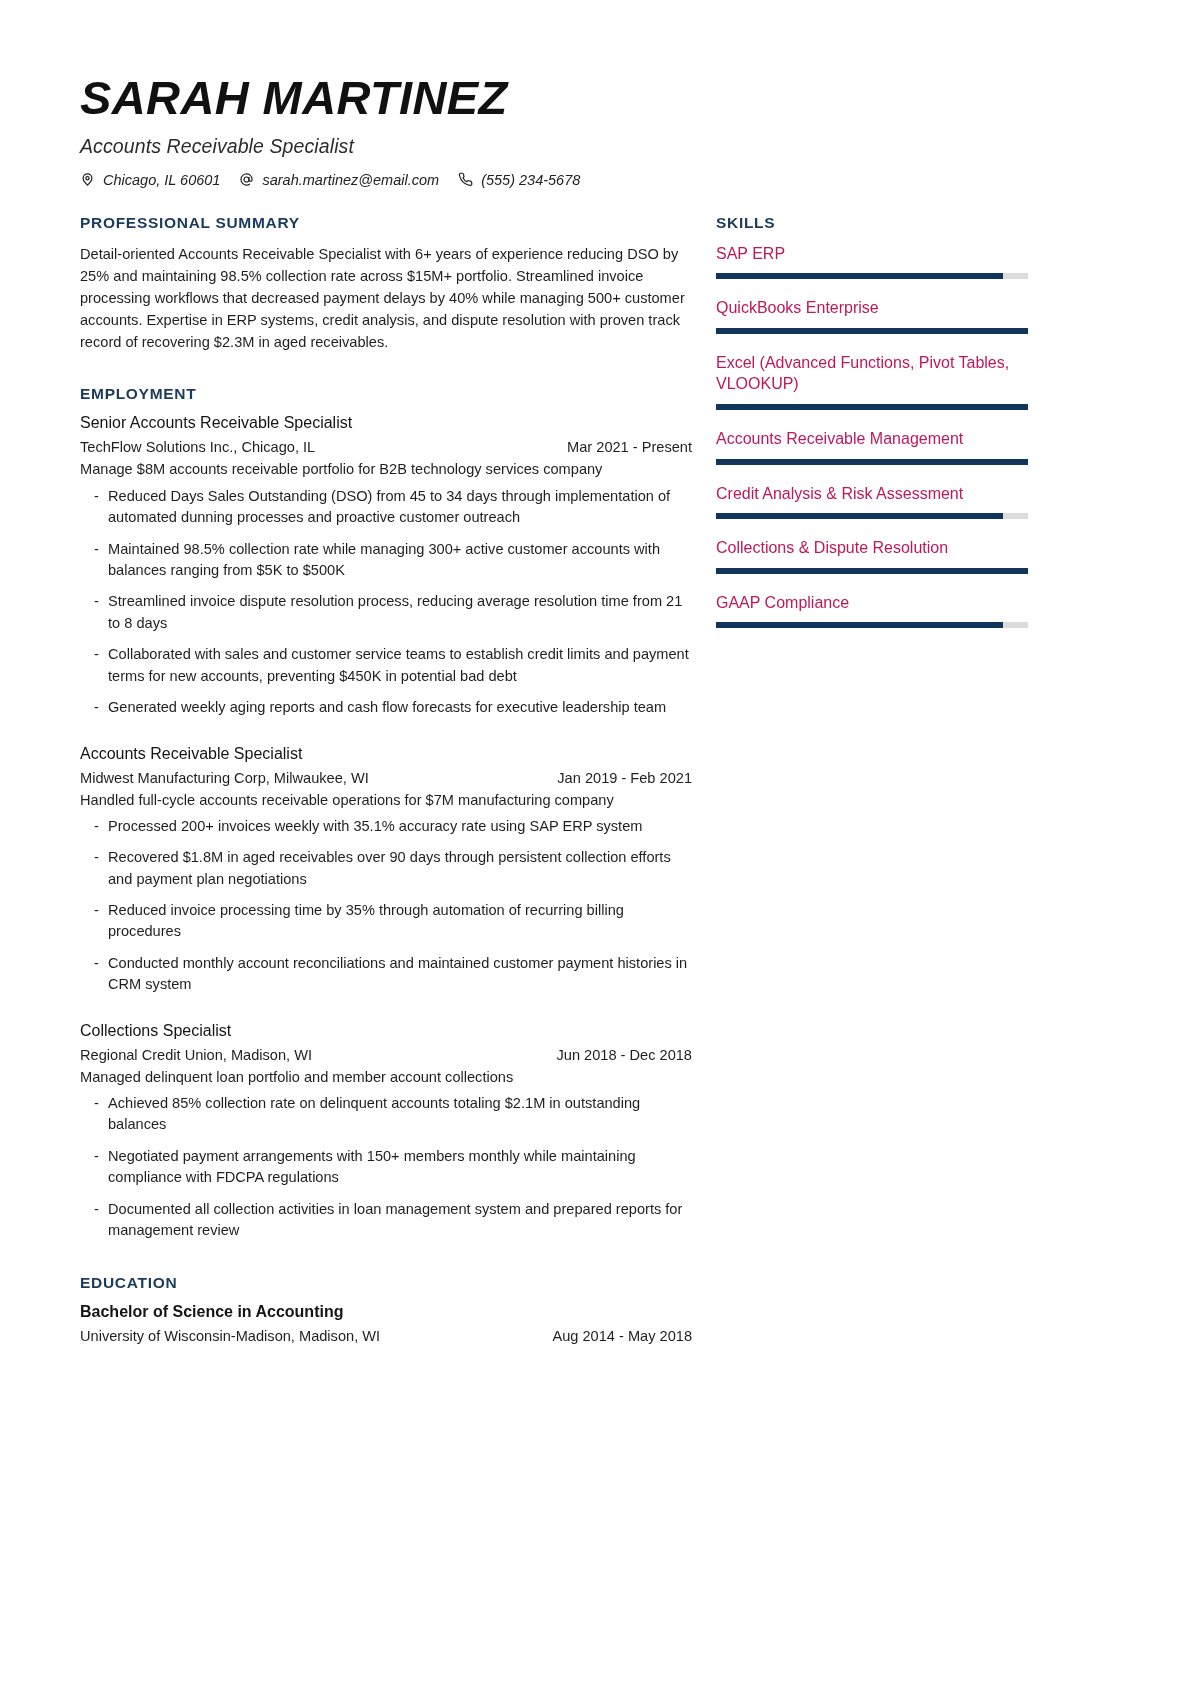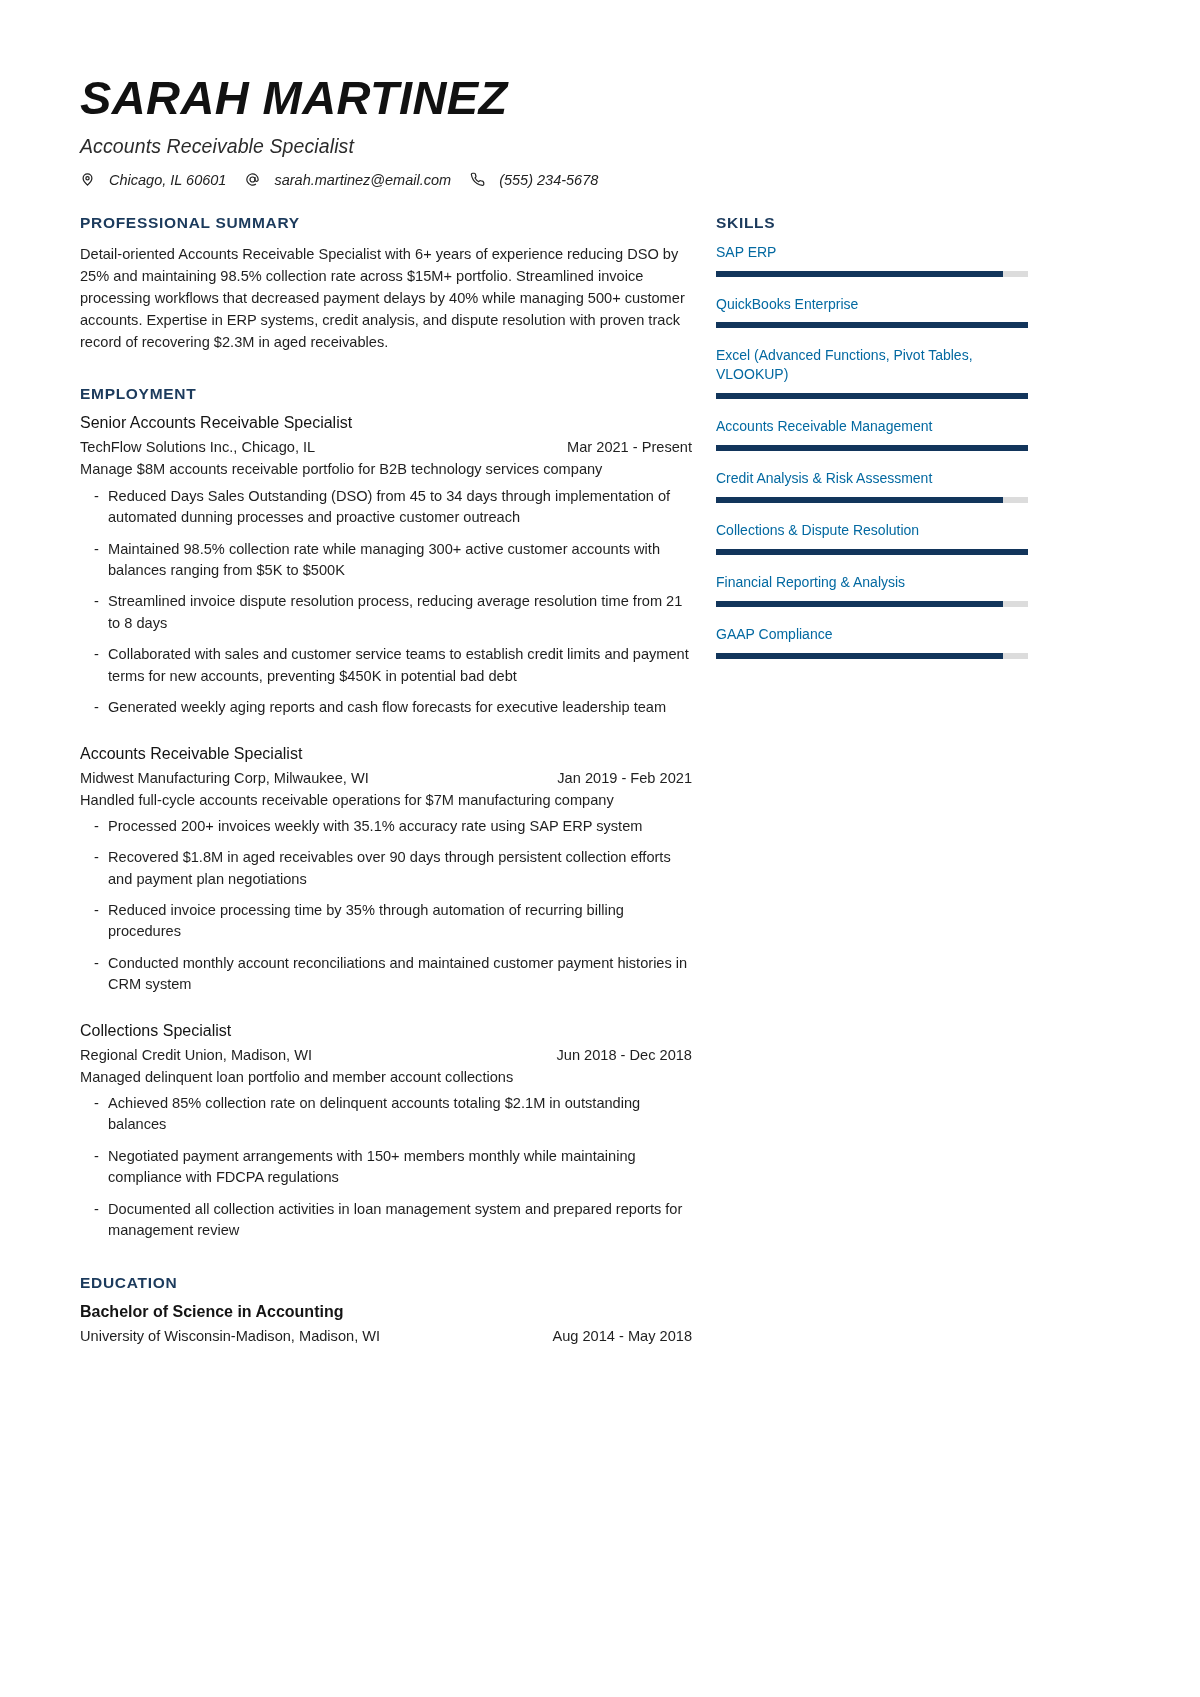--- a/index.html
+++ b/index.html
@@ -40,21 +40,21 @@
   .contact-row {
     display: flex;
     align-items: center;
     gap: 19px;
     font-size: 14.5px;
     color: #222222;
   }
   .contact-item {
     display: flex;
     align-items: center;
-    gap: 14px;
+    gap: 8px;
     white-space: nowrap;
   }
   .contact-item svg { display: block; flex: none; }
 
   
   .body-cols {
     display: flex;
     align-items: flex-start;
     gap: 24px;
   }
@@ -136,22 +136,22 @@
     margin-bottom: 4px;
   }
   .edu-note {
     font-size: 14.6px;
     color: #1f1f1f;
   }
 
   
   .skill { margin-bottom: 0; }
   .skill-name {
-    font-size: 14px;
-    color: #0369a1;
+    font-size: 16px;
+    color: #be185d;
     line-height: 1.35;
     margin-bottom: 9px;
   }
   .skill-track {
     position: relative;
     width: 100%;
     height: 6px;
     background: #dcdcdc;
     margin-bottom: 18px;
   }
@@ -321,26 +321,20 @@
             </div>
           </div>
 
           <div class="skill">
             <div class="skill-name">Collections &amp; Dispute Resolution</div>
             <div class="skill-track">
               <div class="skill-fill" style="width: 100%;"></div>
             </div>
           </div>
 
-          <div class="skill">
-            <div class="skill-name">Financial Reporting &amp; Analysis</div>
-            <div class="skill-track">
-              <div class="skill-fill" style="width: 92%;"></div>
-            </div>
-          </div>
 
           <div class="skill">
             <div class="skill-name">GAAP Compliance</div>
             <div class="skill-track">
               <div class="skill-fill" style="width: 92%;"></div>
             </div>
           </div>
 
         </div>
       </div>

